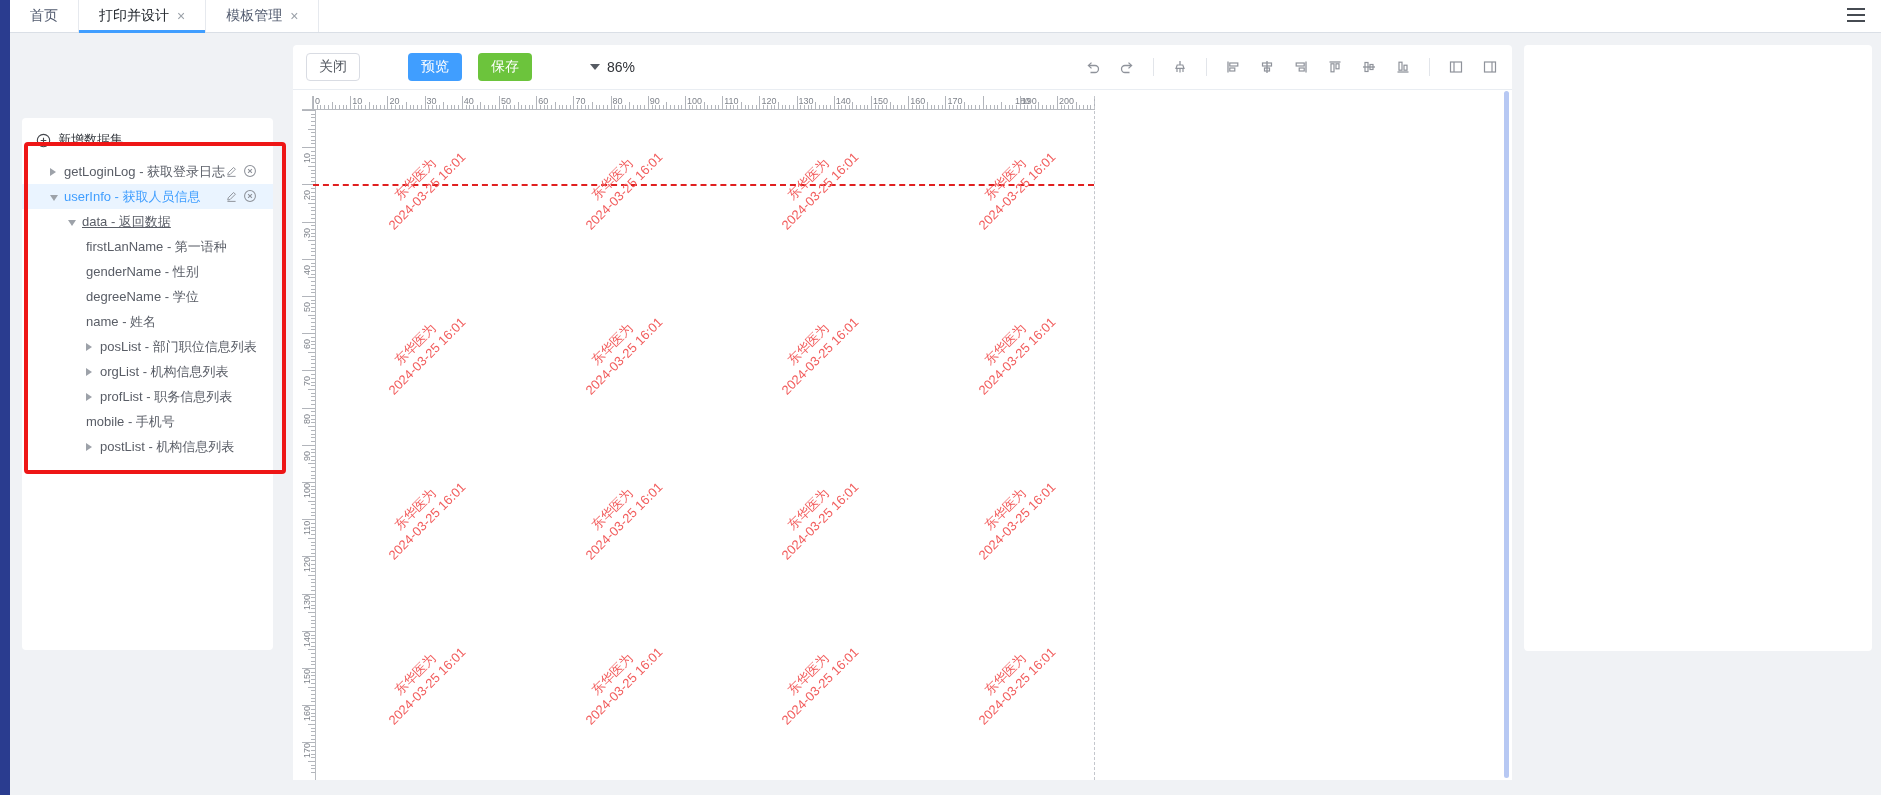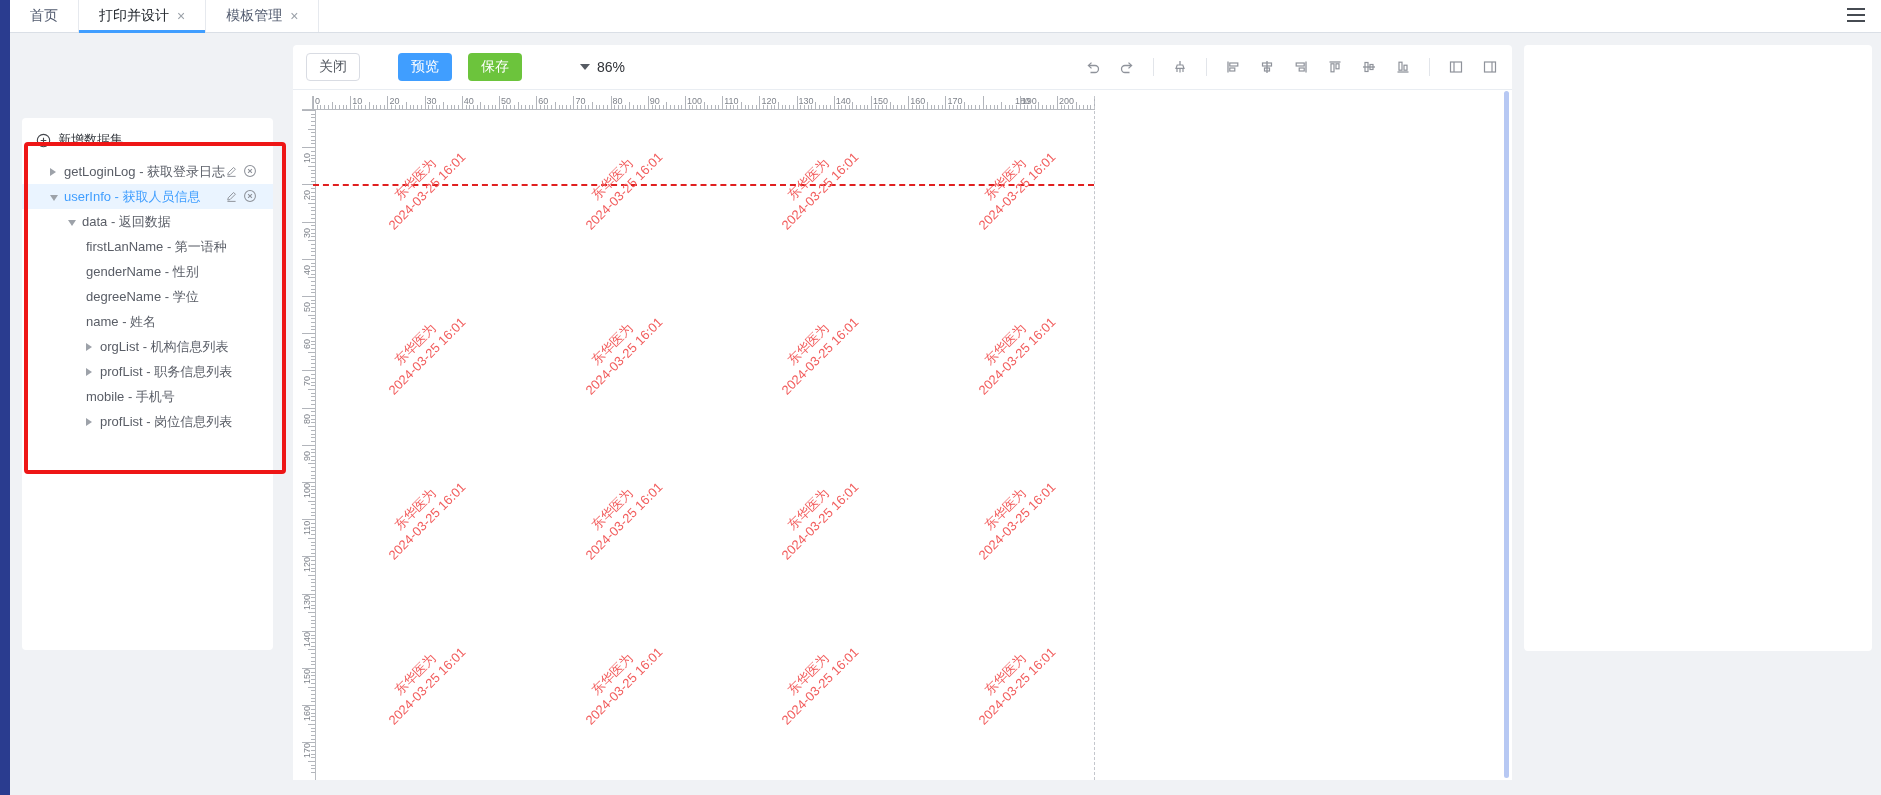--- a/index.html
+++ b/index.html
@@ -29,41 +29,41 @@
   .side-tabs { left:22px; top:45px; width:251px; height:62px; display:flex; align-items:center; padding:0 16px; gap:42px; }
   .stab { position:relative; height:100%; display:flex; align-items:center; font-size:14px; color:#5c6066; cursor:pointer; }
   .stab.active { color:#24292f; font-weight:bold; }
   .stab.active::after { content:""; position:absolute; left:-6px; right:-6px; bottom:0; height:3px; background:#409eff; }
 
   
   .tree-card { left:22px; top:118px; width:251px; height:532px; overflow:hidden; }
   .add-row { display:flex; align-items:center; gap:7px; margin:13px 0 10px 14px; font-size:13px; color:#33373d; cursor:pointer; }
   .trow { position:relative; height:25px; display:flex; align-items:center; font-size:13px; color:#595d66; cursor:pointer; }
   .trow.lvl0 { padding-left:28px; }
-  .trow.lvl1 { padding-left:46px; }
+  .trow.lvl1 { padding-left:46px;text-decoration:underline; }
   .trow.lvl2 { padding-left:64px; }
   .trow.sel { background:#eaf4ff; color:#409eff; }
   .caret { width:8px; height:9px; margin-right:6px; flex:0 0 8px; }
   .c-right { width:0; height:0; border-top:4.5px solid transparent; border-bottom:4.5px solid transparent; border-left:6px solid #9da2a9; }
   .c-down  { width:0; height:0; border-left:4.5px solid transparent; border-right:4.5px solid transparent; border-top:6px solid #9da2a9; margin-top:3px; }
   .acts { position:absolute; right:16px; top:5px; display:flex; gap:5px; align-items:center; }
   .acts svg { display:block; }
 
   
   .red-rect { position:absolute; left:24px; top:142px; width:262px; height:332px;
               border:4px solid #ee1616; border-radius:4px; pointer-events:none; z-index:30; }
 
   
   .canvas-card { left:293px; top:45px; width:1219px; height:735px; }
   .canvas-toolbar { position:absolute; left:0; top:0; right:0; height:45px; display:flex; align-items:center;
                     padding:0 14px 0 13px; border-bottom:1px solid #e9edf2; }
   .btn { height:28px; border-radius:4px; font-size:14px; display:flex; align-items:center; justify-content:center;
          padding:0 12px; cursor:pointer; border:1px solid transparent; }
   .btn-plain { background:#fff; border-color:#d9dce3; color:#565b63; }
-  .btn-blue  { background:#409eff; color:#fff; margin-left:38px; }
+  .btn-blue  { background:#409eff; color:#fff; margin-left:48px; }
   .btn-green { background:#6cc43c; color:#fff; margin-left:16px; }
   .zoom-ctl { display:flex; align-items:center; gap:7px; margin-left:58px; cursor:pointer; }
   .zoom-caret { width:0; height:0; border-left:5px solid transparent; border-right:5px solid transparent; border-top:6px solid #565b63; }
   .zoom-val { font-size:14px; color:#303338; }
   .tool-spacer { flex:1; }
   .icon-btn { width:16px; height:16px; margin-left:18px; cursor:pointer; }
   .icon-btn svg { display:block; }
   .isep { width:1px; height:18px; background:#e2e5ea; margin-left:18px; }
 
   
@@ -165,32 +165,36 @@
         <span>genderName - 性别</span>
       </div>
       <div class="trow lvl2">
         <span>degreeName - 学位</span>
       </div>
       <div class="trow lvl2">
         <span>name - 姓名</span>
       </div>
       <div class="trow lvl2">
         <span class="caret c-right"></span>
+        <span>posList - 部门职位信息列表</span>
+      </div>
+      <div class="trow lvl2">
+        <span class="caret c-right"></span>
         <span>orgList - 机构信息列表</span>
       </div>
       <div class="trow lvl2">
         <span class="caret c-right"></span>
         <span>profList - 职务信息列表</span>
       </div>
       <div class="trow lvl2">
         <span>mobile - 手机号</span>
       </div>
       <div class="trow lvl2">
         <span class="caret c-right"></span>
-        <span>profList - 岗位信息列表</span>
+        <span>postList - 机构信息列表</span>
       </div>
     </div>
   </div>
 
   <div class="red-rect"></div>
 
   <div class="card canvas-card">
     <div class="canvas-toolbar">
       <div class="btn btn-plain">
           <span>关闭</span>

